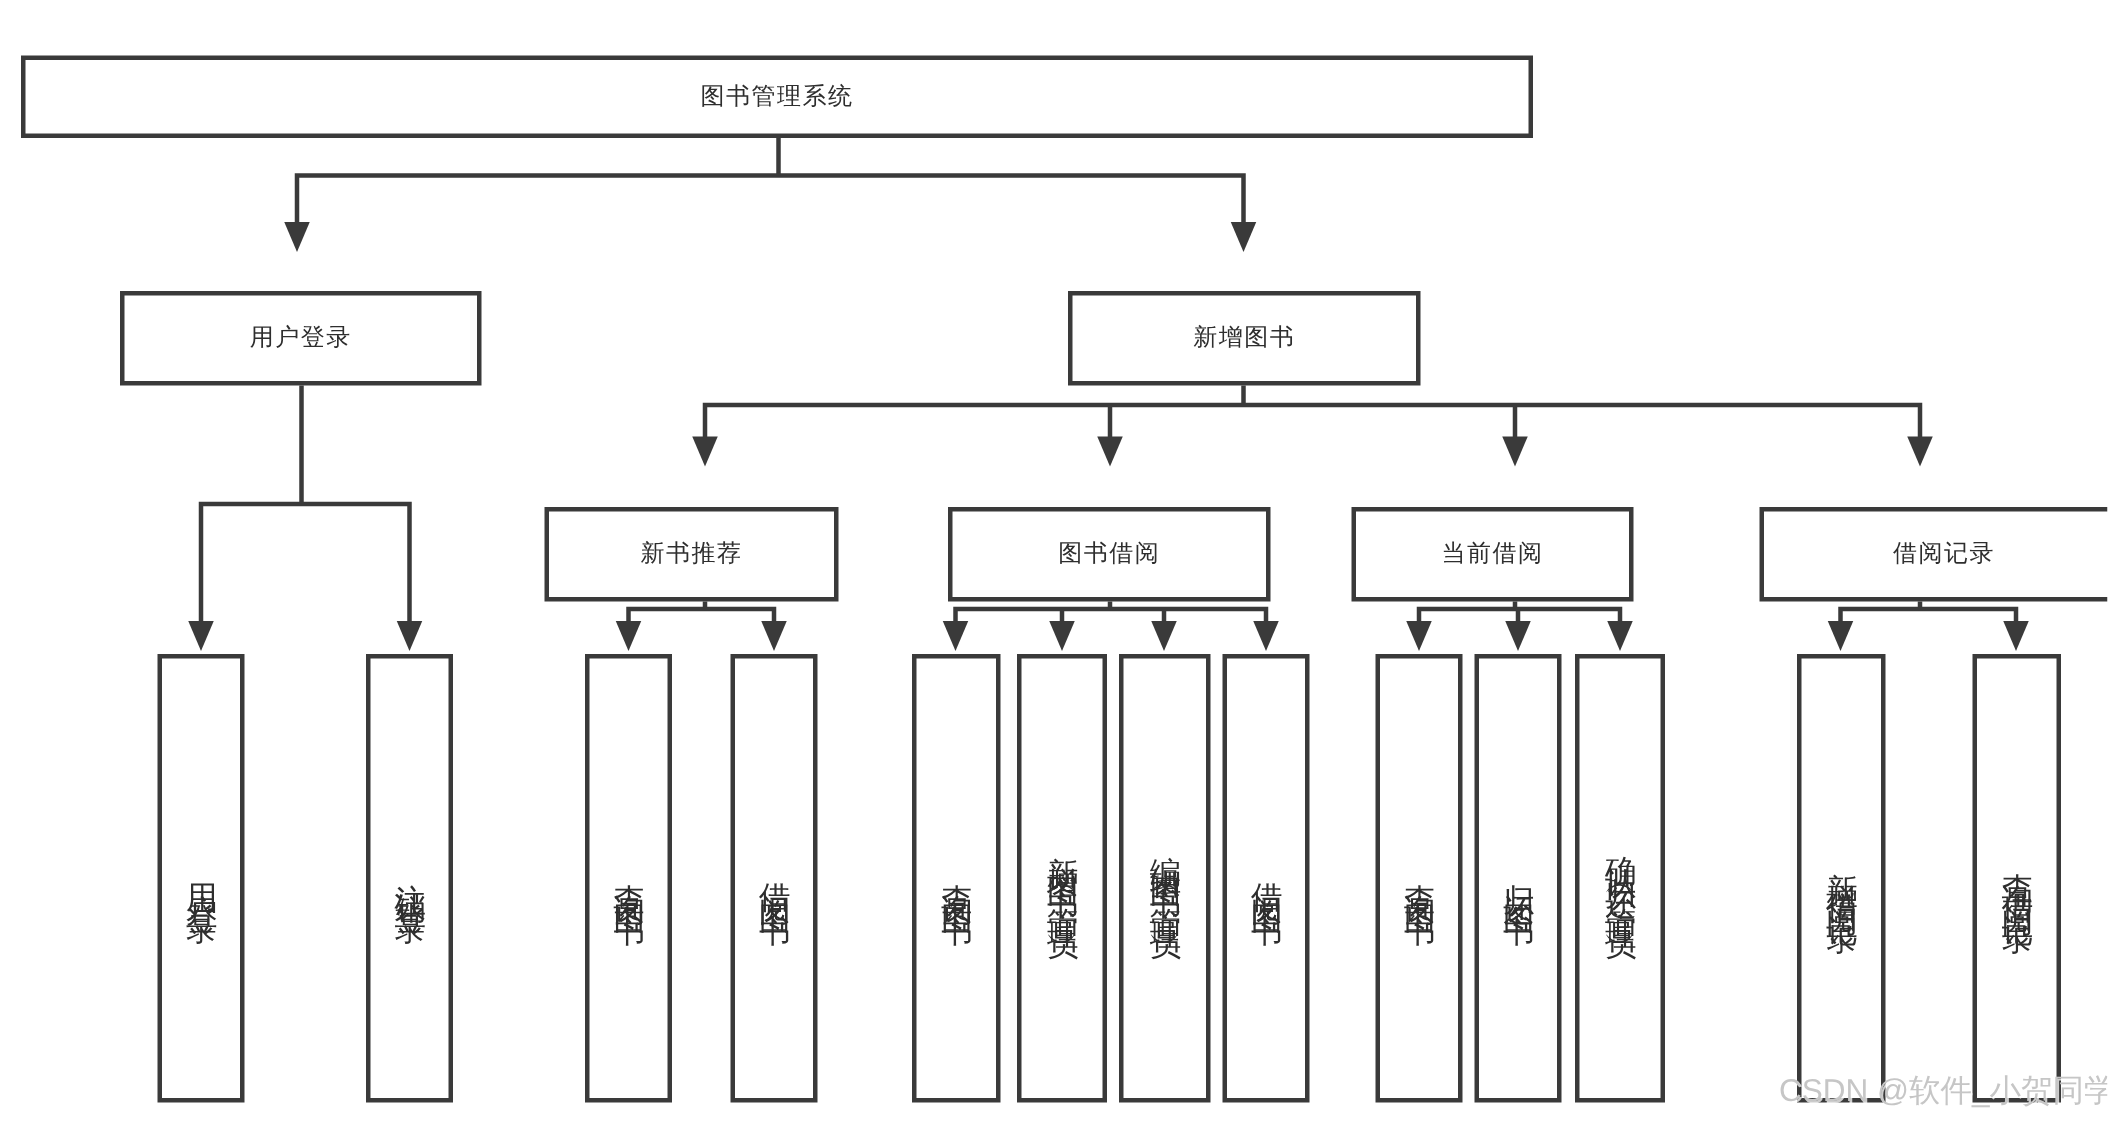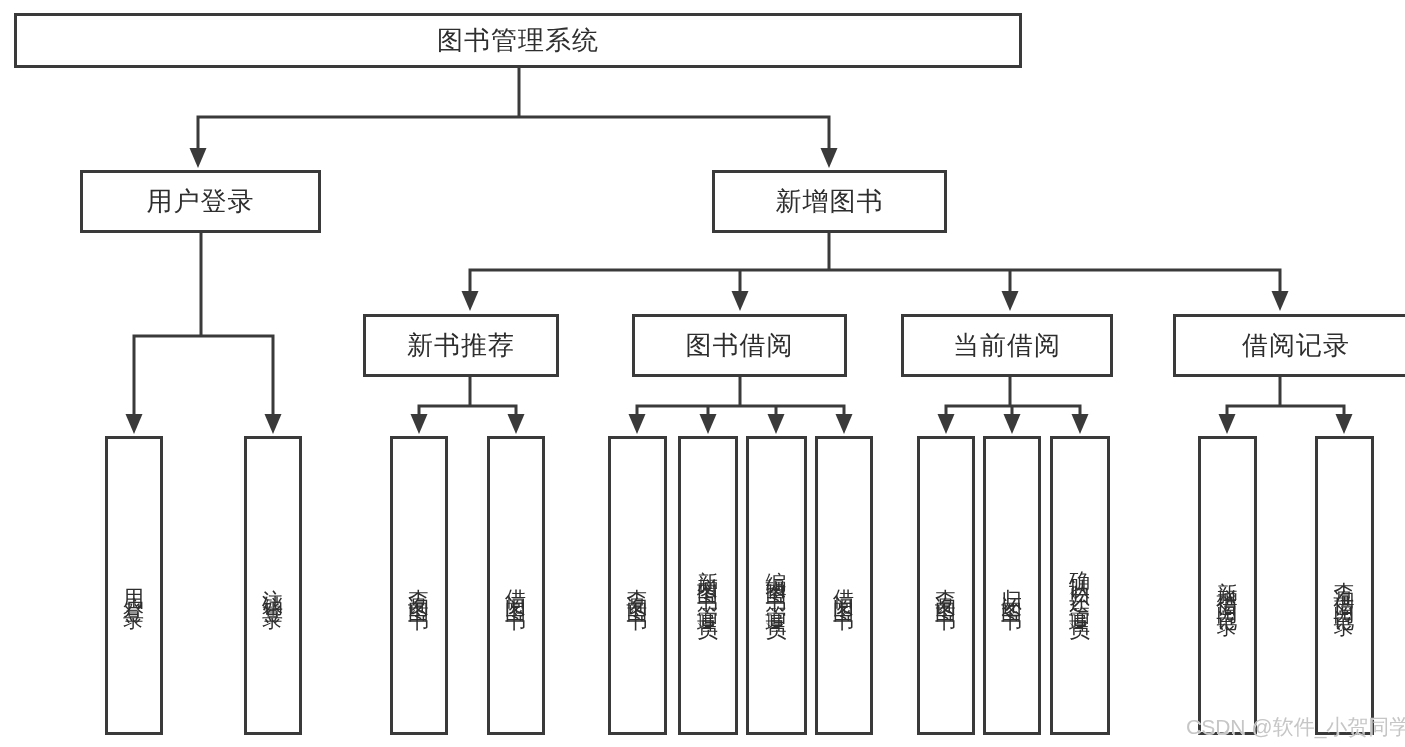--- a/index.html
+++ b/index.html
@@ -15,21 +15,21 @@
     position:absolute;
     box-sizing:border-box;
     border:3px solid #3a3a3a;
     background:#ffffff;
     display:flex;
     align-items:center;
     justify-content:center;
     z-index:1;
     color:#2e2e2e;
   }
-  .node.h{font-size:26px;letter-spacing:1px;}
+  .node.h{font-size:16px;letter-spacing:1px;margin-top:24px;}
   .node.leaf span{
     writing-mode:vertical-rl;
     text-orientation:mixed;
     font-size:21px;
     letter-spacing:7px;
     line-height:1;
     color:#2e2e2e;
   }
   .watermark{
     position:absolute;
@@ -96,21 +96,21 @@
   <div class="node h" style="left:712px;top:170px;width:235px;height:63px">
     <span>新增图书</span>
   </div>
 
   <div class="node h" style="left:363px;top:314px;width:196px;height:63px">
     <span>新书推荐</span>
   </div>
   <div class="node h" style="left:632px;top:314px;width:215px;height:63px">
     <span>图书借阅</span>
   </div>
-  <div class="node h" style="left:901px;top:314px;width:212px;height:63px">
+  <div class="node h" style="left:901px;top:314px;width:188px;height:63px">
     <span>当前借阅</span>
   </div>
   <div class="node h" style="left:1173px;top:314px;width:246px;height:63px">
     <span>借阅记录</span>
   </div>
 
   <div class="node leaf" style="left:105px;top:436px;width:58px;height:299px">
     <span>用户登录</span>
   </div>
   <div class="node leaf" style="left:244px;top:436px;width:58px;height:299px">

